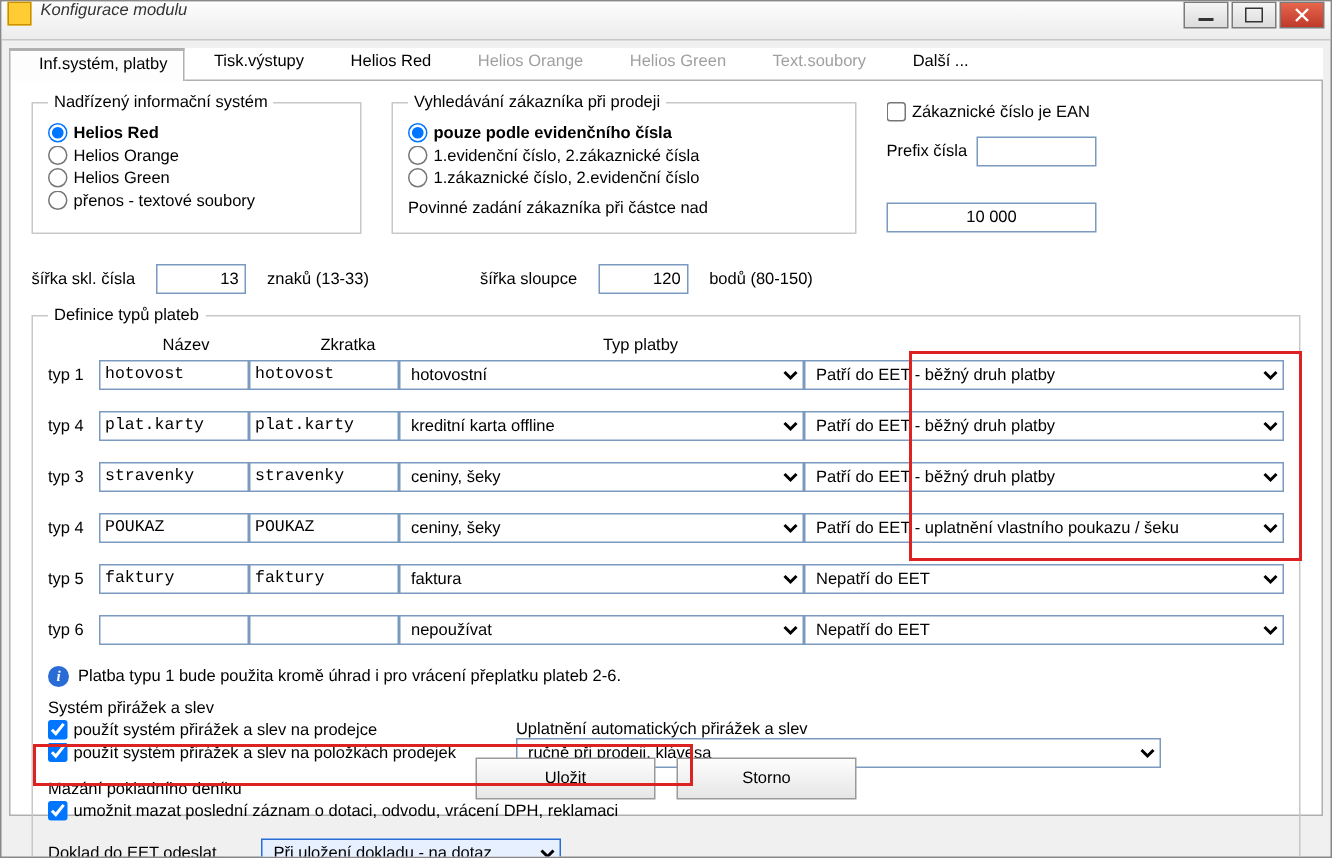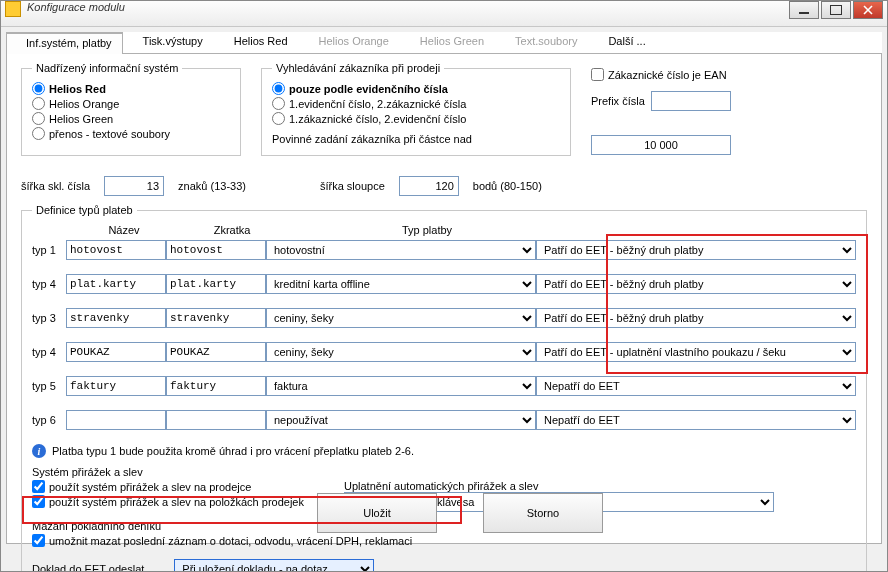--- a/index.html
+++ b/index.html
@@ -37,21 +37,21 @@
     .c-nazev { width: 100px; }
     .c-zkr { width: 100px; }
     .c-plat { flex: 0 0 270px; }
     .c-eet { flex: 1; }
     select { height: 20px; border: 1px solid #7a9abf; background:#fff; padding-left: 3px; }
     .note-row { display:flex; align-items:center; gap:6px; margin-top:6px; }
     .info-icon { width:14px; height:14px; border-radius:50%; background:#2a6cd6; color:#fff; display:flex; align-items:center; justify-content:center; font-weight:bold; font-style: italic; font-family: Georgia, serif; font-size: 10px; }
     .sub-section-title { margin-top: 8px; margin-bottom: 2px; }
     .select-wide { width: 430px; }
     .buttons-bar { position:absolute; bottom: 10px; left:0; right:0; display:flex; gap:14px; justify-content:center; }
-    .btn { width: 120px; height: 40px; border: 1px solid #9a9a9a; background: linear-gradient(#fdfdfd,#e6e6e6); cursor: default; margin-left: 32px; }
+    .btn { width: 120px; height: 28px; border: 1px solid #9a9a9a; background: linear-gradient(#fdfdfd,#e6e6e6); cursor: default; }
     .red-box-eet { position:absolute; border: 2px solid #d22; pointer-events:none; }
     .eet-col-box { top: 234px; right: 20px; width: 262px; height: 140px; }
     .eet-select-box { top: 496px; left: 22px; width: 440px; height: 28px; }
     .eet-highlight-select { border: 1px solid #2a6cd6; background:#e6f0ff; }
   </style>
 </head>
 <body>
 
 <div class="titlebar">
   <div class="titlebar-icon"></div>

